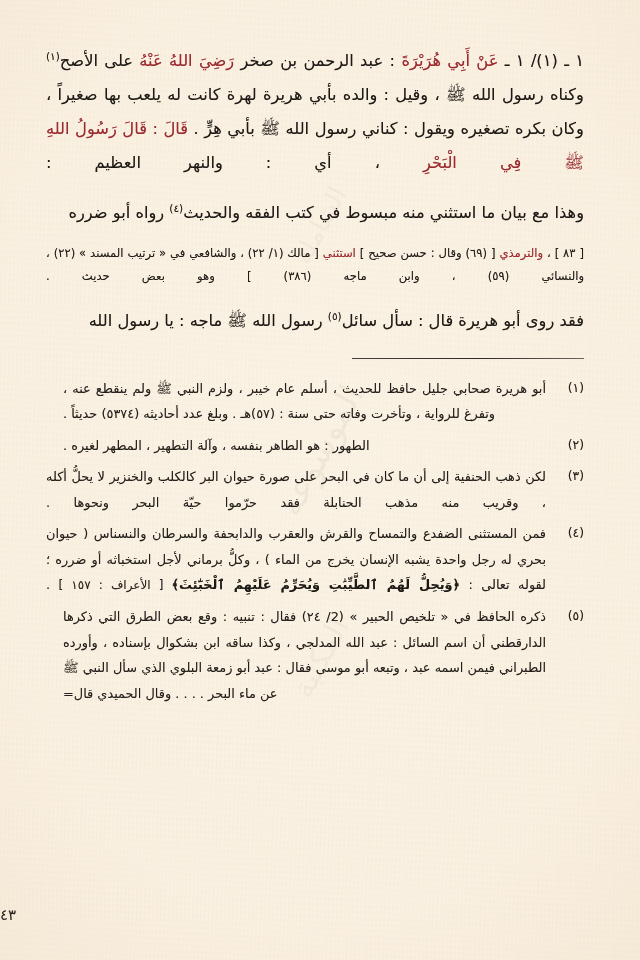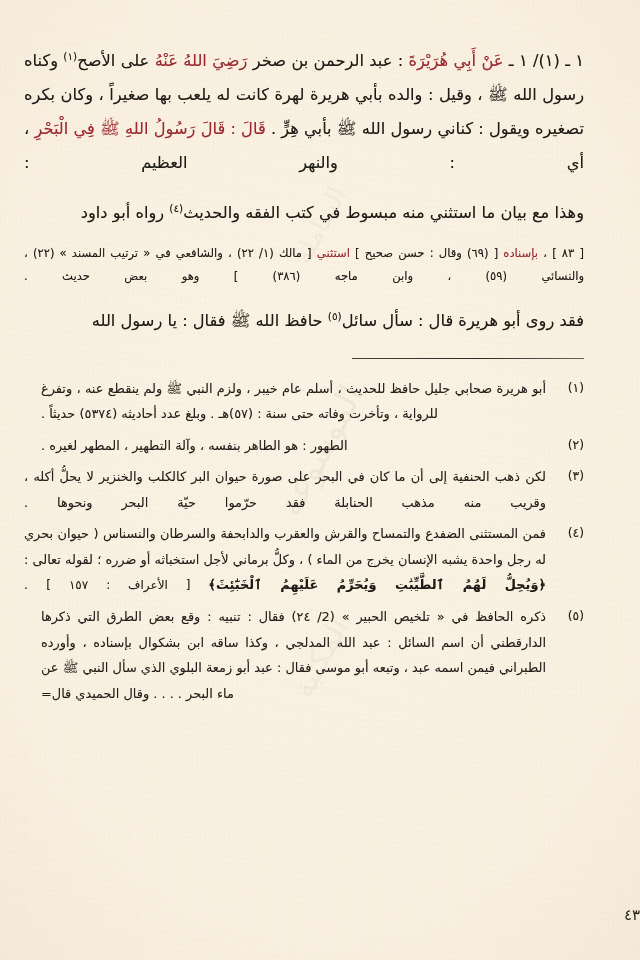--- a/index.html
+++ b/index.html
@@ -55,21 +55,21 @@
     pointer-events: none;
     user-select: none;
     z-index: 1;
   }
   .watermark.wm2 { top: 640px; font-size: 30px; color: rgba(120,100,70,0.055); }
   .watermark.wm3 { top: 210px; font-size: 26px; color: rgba(120,100,70,0.05); }
 
   .content {
     position: relative;
     z-index: 3;
-    padding: 44px 56px 0 24px;
+    padding: 44px 56px 0 46px;
   }
 
   
   .main-body {
     color: #1d1a16;
     font-size: 16.3px;
     line-height: 2.08;
     text-align: justify;
     text-align-last: justify;
     font-family: "DejaVu Sans", "Liberation Sans", sans-serif;
@@ -155,46 +155,46 @@
     font-size: 12px;
     color: #2a2520;
   }
 
   
   .page-number {
     position: absolute;
     bottom: 36px;
     left: 0;
     right: 0;
-    text-align: right;
+    text-align: left;
     font-size: 15px;
     color: #27221d;
     z-index: 3;
     letter-spacing: 1px;
   }
 </style>
 </head>
 <body>
 
 <div class="page">
 
   <div class="watermark wm3">الشاملة</div>
   <div class="watermark">الموسوعة</div>
   <div class="watermark wm2">المكتبة</div>
 
   <div class="content">
 
     <div class="main-body">
 
       <p class="para" id="para-1"><span>١ ـ (١)/ ١ ـ </span><span class="red">عَنْ أَبِي هُرَيْرَةَ</span><span> : عبد الرحمن بن صخر </span><span class="red">رَضِيَ اللهُ عَنْهُ</span><span> على الأصح</span><span class="sup">(١)</span><span> وكناه رسول الله ﷺ ، وقيل : والده بأبي هريرة لهرة كانت له يلعب بها صغيراً ، وكان بكره تصغيره ويقول : كناني رسول الله ﷺ بأبي هِرٍّ . </span><span class="red">قَالَ : قَالَ رَسُولُ اللهِ ﷺ فِي الْبَحْرِ</span><span> ، أي : والنهر العظيم :</span></p>
-      <p class="para tight last-right" id="para-3"><span>وهذا مع بيان ما استثني منه مبسوط في كتب الفقه والحديث</span><span class="sup">(٤)</span><span> رواه أبو داود</span></p>
-
-      <div class="takhrij" id="takhrij-line"><span>[ ٨٣ ] ، </span><span class="red">بإسناده</span><span> [ (٦٩) وقال : حسن صحيح ] </span><span class="red">استثني</span><span> [ مالك (١/ ٢٢) ، والشافعي في « ترتيب المسند » (٢٢) ، والنسائي (٥٩) ، وابن ماجه (٣٨٦) ] وهو بعض حديث .</span></div>
-
-      <p class="para last-right" id="para-close"><span>فقد روى أبو هريرة قال : سأل سائل</span><span class="sup">(٥)</span><span> حافظ الله ﷺ فقال : يا رسول الله</span></p>
+      <p class="para tight last-right" id="para-3"><span>وهذا مع بيان ما استثني منه مبسوط في كتب الفقه والحديث</span><span class="sup">(٤)</span><span> رواه أبو ضرره</span></p>
+
+      <div class="takhrij" id="takhrij-line"><span>[ ٨٣ ] ، </span><span class="red">والترمذي</span><span> [ (٦٩) وقال : حسن صحيح ] </span><span class="red">استثني</span><span> [ مالك (١/ ٢٢) ، والشافعي في « ترتيب المسند » (٢٢) ، والنسائي (٥٩) ، وابن ماجه (٣٨٦) ] وهو بعض حديث .</span></div>
+
+      <p class="para last-right" id="para-close"><span>فقد روى أبو هريرة قال : سأل سائل</span><span class="sup">(٥)</span><span> رسول الله ﷺ ماجه : يا رسول الله</span></p>
     </div>
 
     <div class="fn-rule"></div>
 
     <div class="footnotes" id="footnotes">
         <div class="fn">
           <div class="fn-num">(١)</div>
           <div class="fn-text last-left"><span>أبو هريرة صحابي جليل حافظ للحديث ، أسلم عام خيبر ، ولزم النبي ﷺ ولم ينقطع عنه ، وتفرغ للرواية ، وتأخرت وفاته حتى سنة : (٥٧)هـ . وبلغ عدد أحاديثه (٥٣٧٤) حديثاً .</span></div>
         </div>
         <div class="fn">

